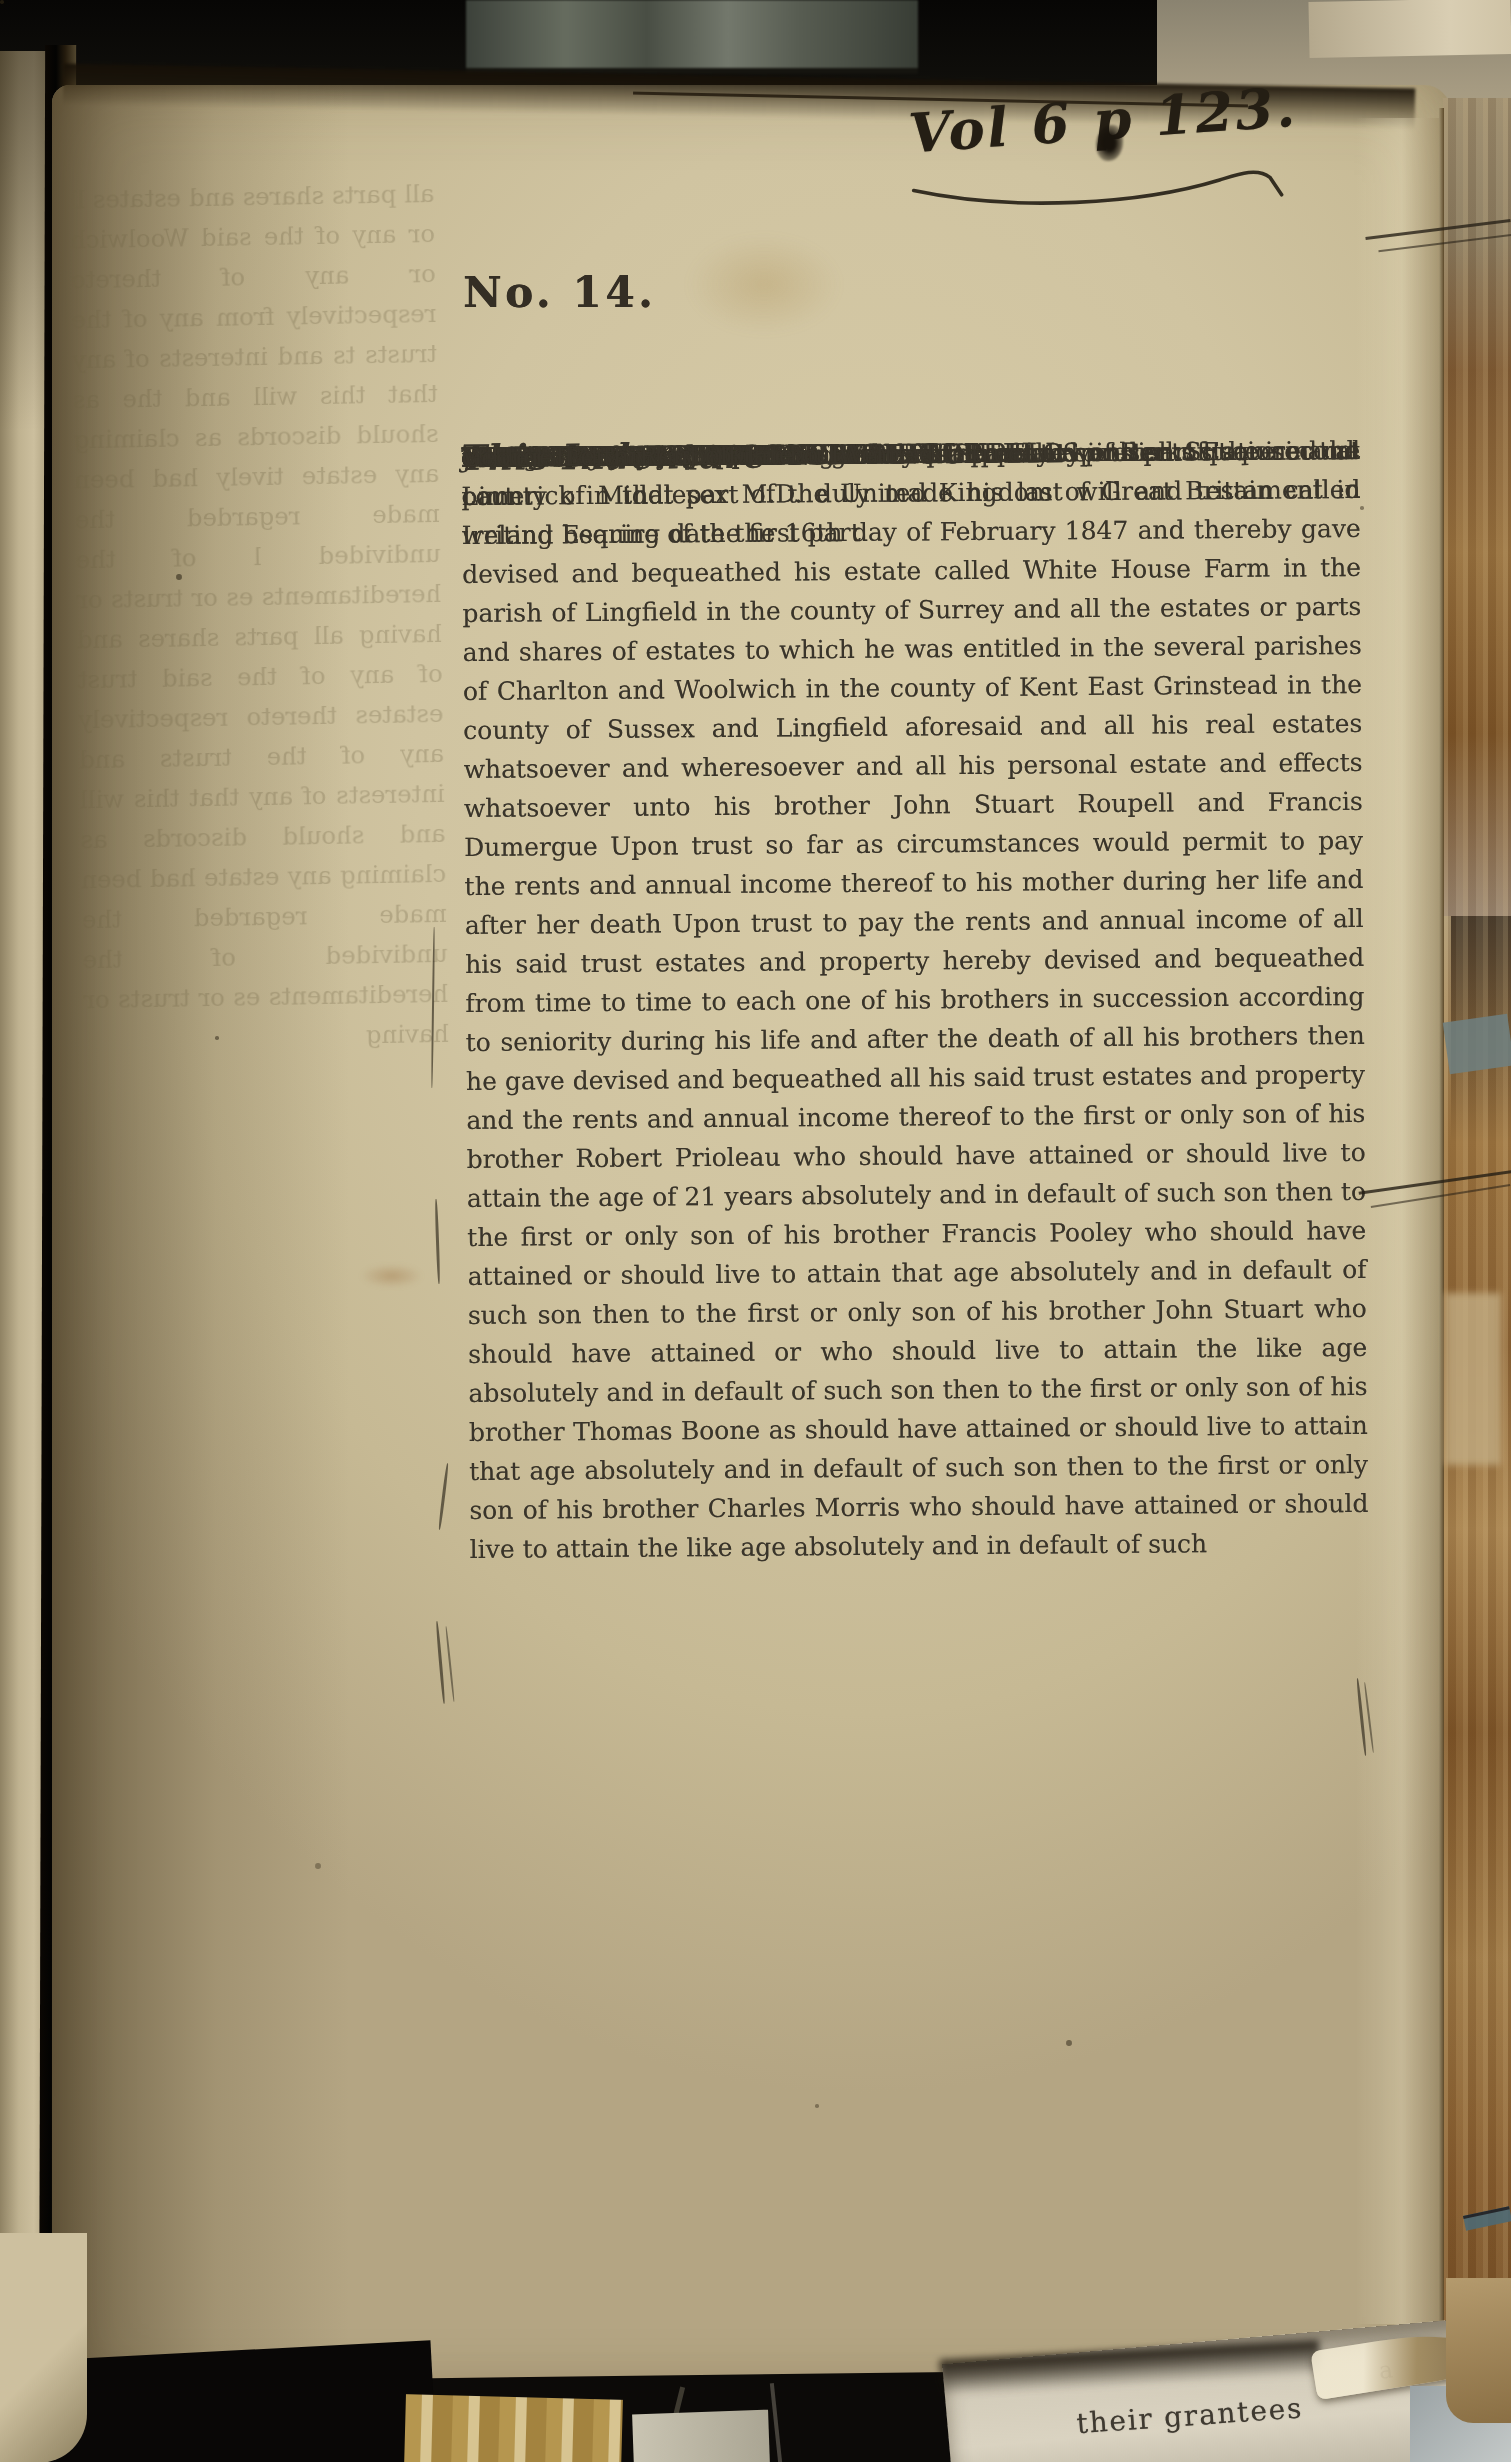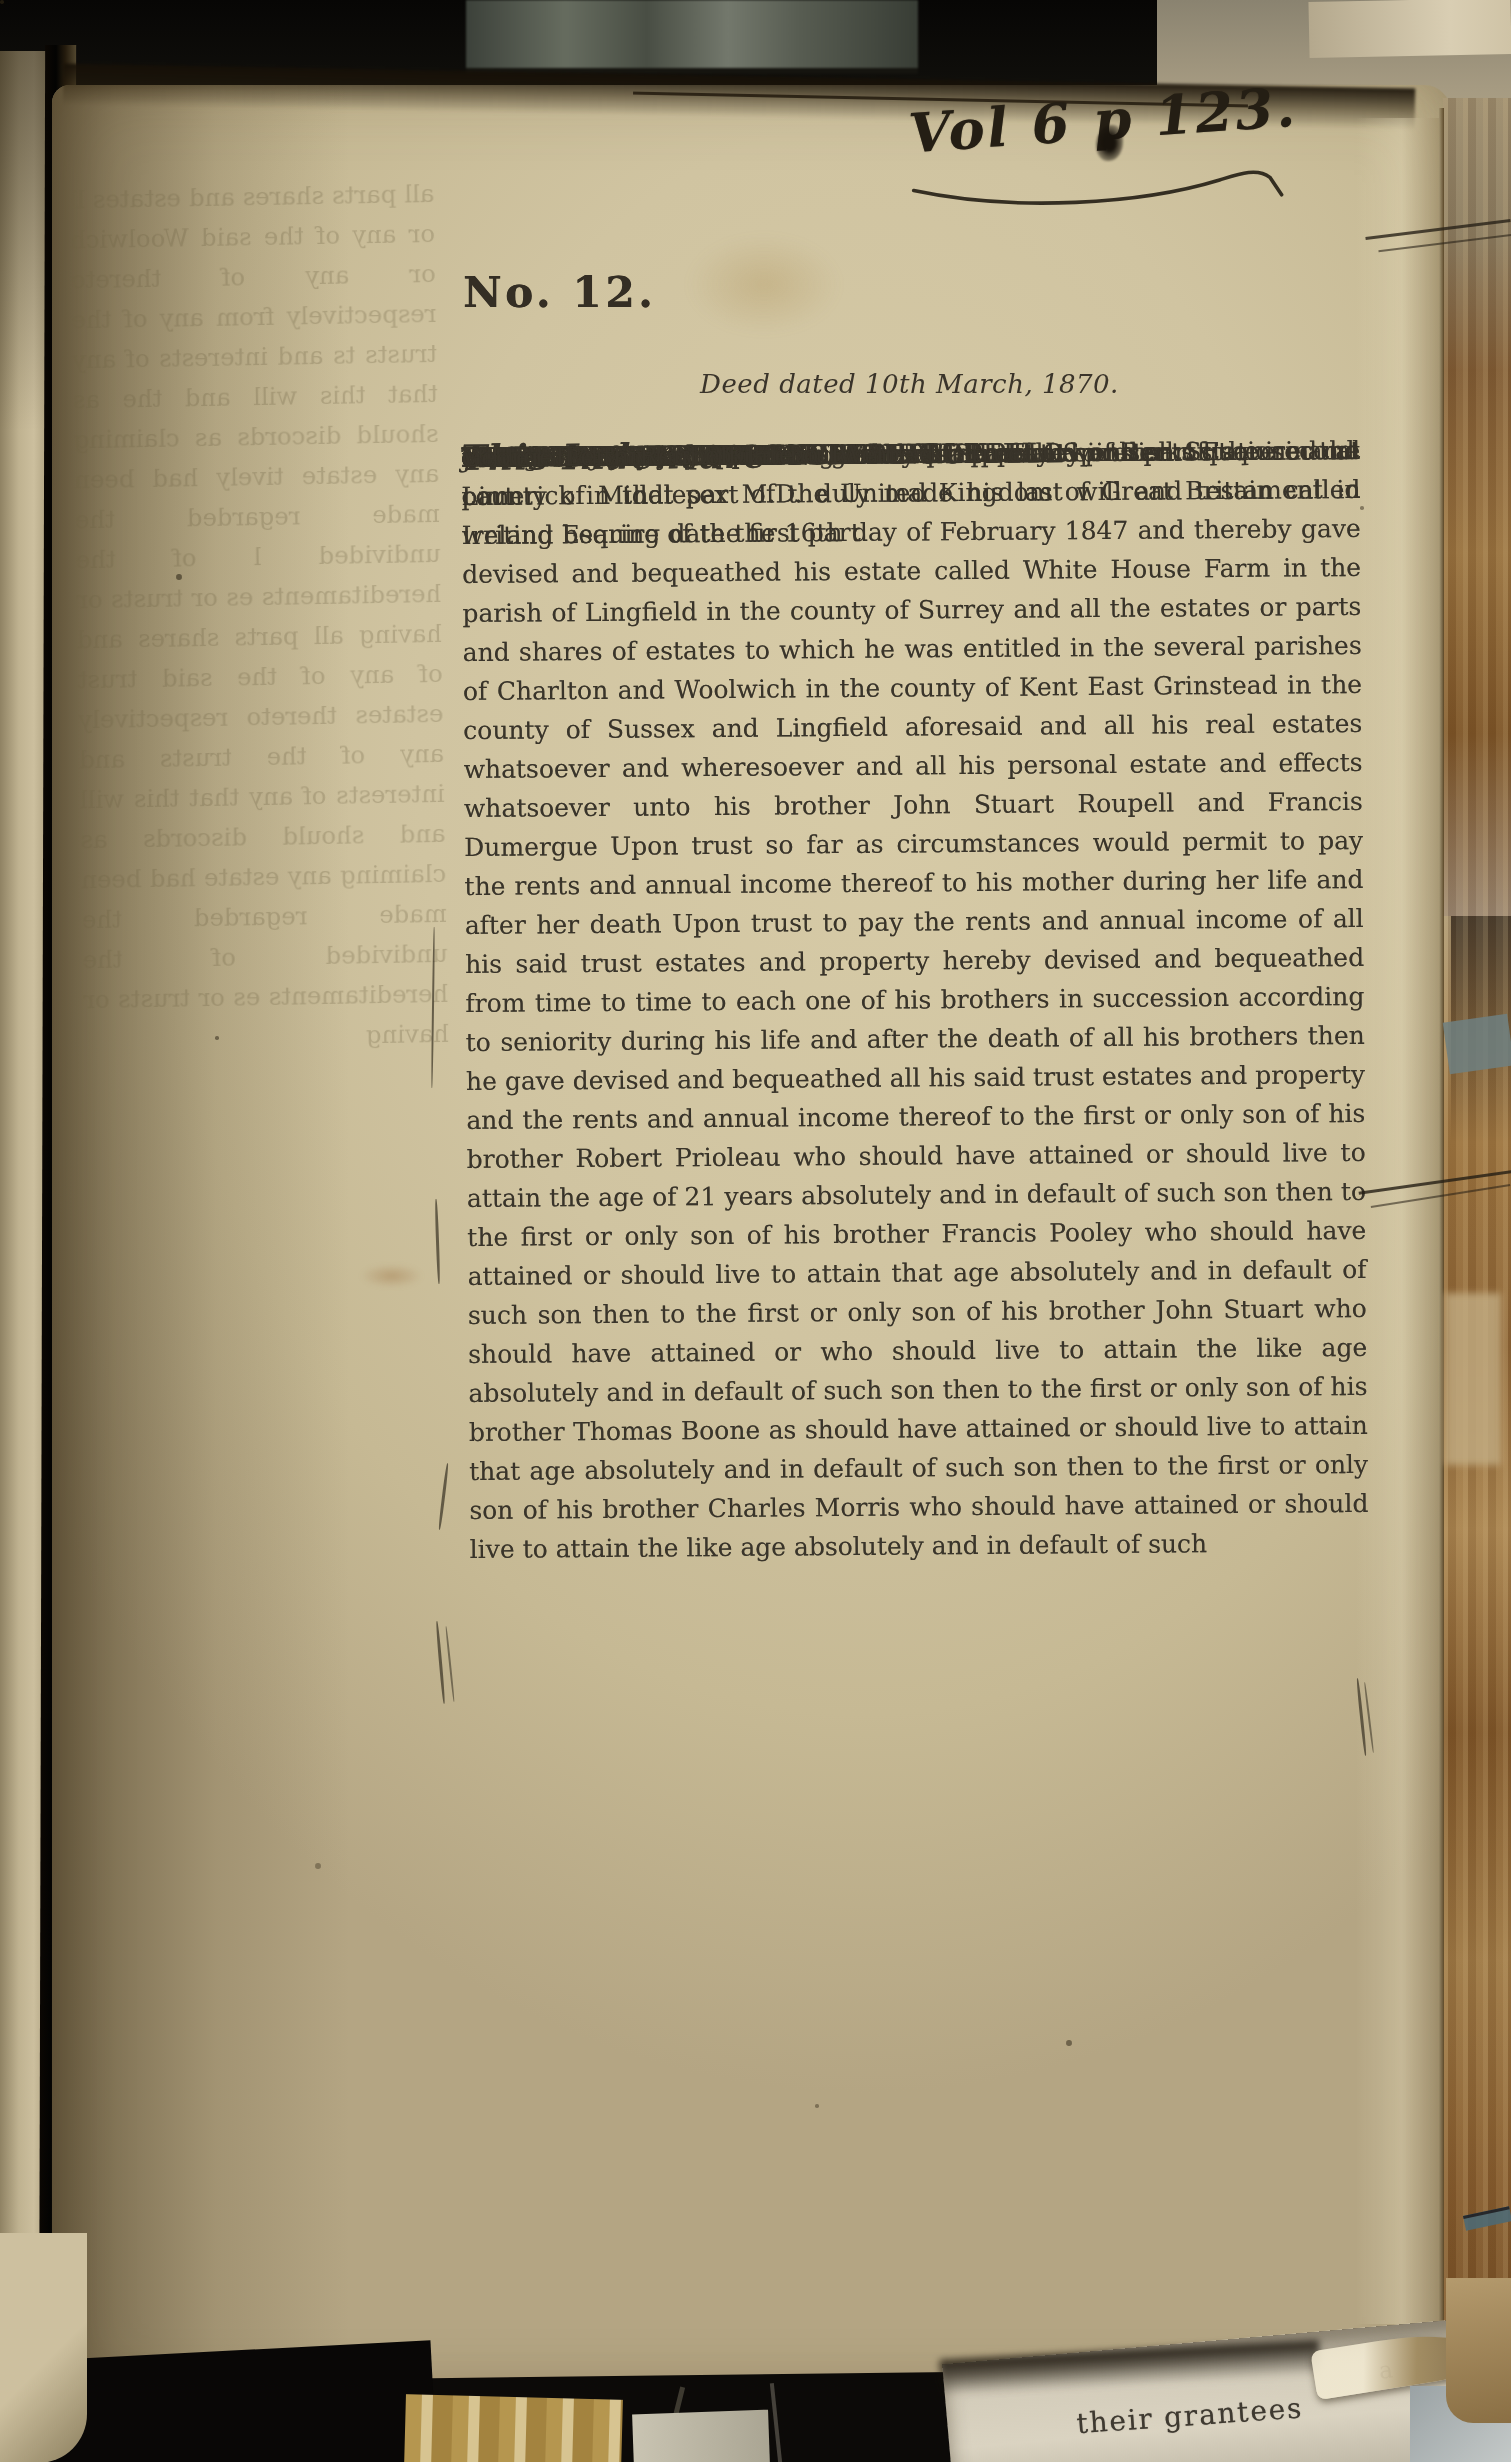--- a/index.html
+++ b/index.html
@@ -164,22 +164,21 @@
   <div class="speckles"></div>
 
   <div class="bleedthrough">all parts shares and estates ll or any of the said Woolwich or any of thereto respectively from any of the trusts ts and interests of any that this will and the as should discords as claiming any estate tively had been made regarded the undivided l of the hereditaments es or trusts or having all parts shares and of any of the said trust estates thereto respectively any of the trusts and interests of any that this will and should discords as claiming any estate had been made regarded the undivided of the hereditaments es or trusts or having</div>
 
   <div class="handwriting">Vol 6 p 123.</div>
   <svg class="underline-flourish" viewBox="0 0 440 60">
     <path d="M8 14 C 120 44, 260 42, 348 20 C 368 15, 390 8, 404 20 L 416 40" fill="none" stroke="#241e14" stroke-width="4" stroke-linecap="round" opacity="0.9"></path>
   </svg>
   <div class="ink-blot"></div>
 
-  <div class="deed-number">No. 12.</div>
-  <div class="date-line">Deed dated 10th March, 1870.</div>
+  <div class="deed-number">No. 14.</div>
 
   <div class="deed-paragraph">
       <span class="seg-blackletter">This Indenture</span>
       <span class="seg-normal"> made the 10th day of March 1870 </span>
       <span class="seg-smallcaps">Thomas</span>
       <span class="seg-normal"> </span>
       <span class="seg-caps">FRANCIS FREDERICK FYLER ROUPELL</span>
       <span class="seg-normal"> of Her Majesty’s 70th Regiment of Foot at present stationed at Limerick in that part of the United Kingdom of Great Britain called Ireland Esquire of the first part </span>
       <span class="seg-caps">MARY ANNE EMMA ROUPELL</span>
       <span class="seg-normal"> of Walton-on-the-Hill in the county of Surrey Spinster of the second part </span>

